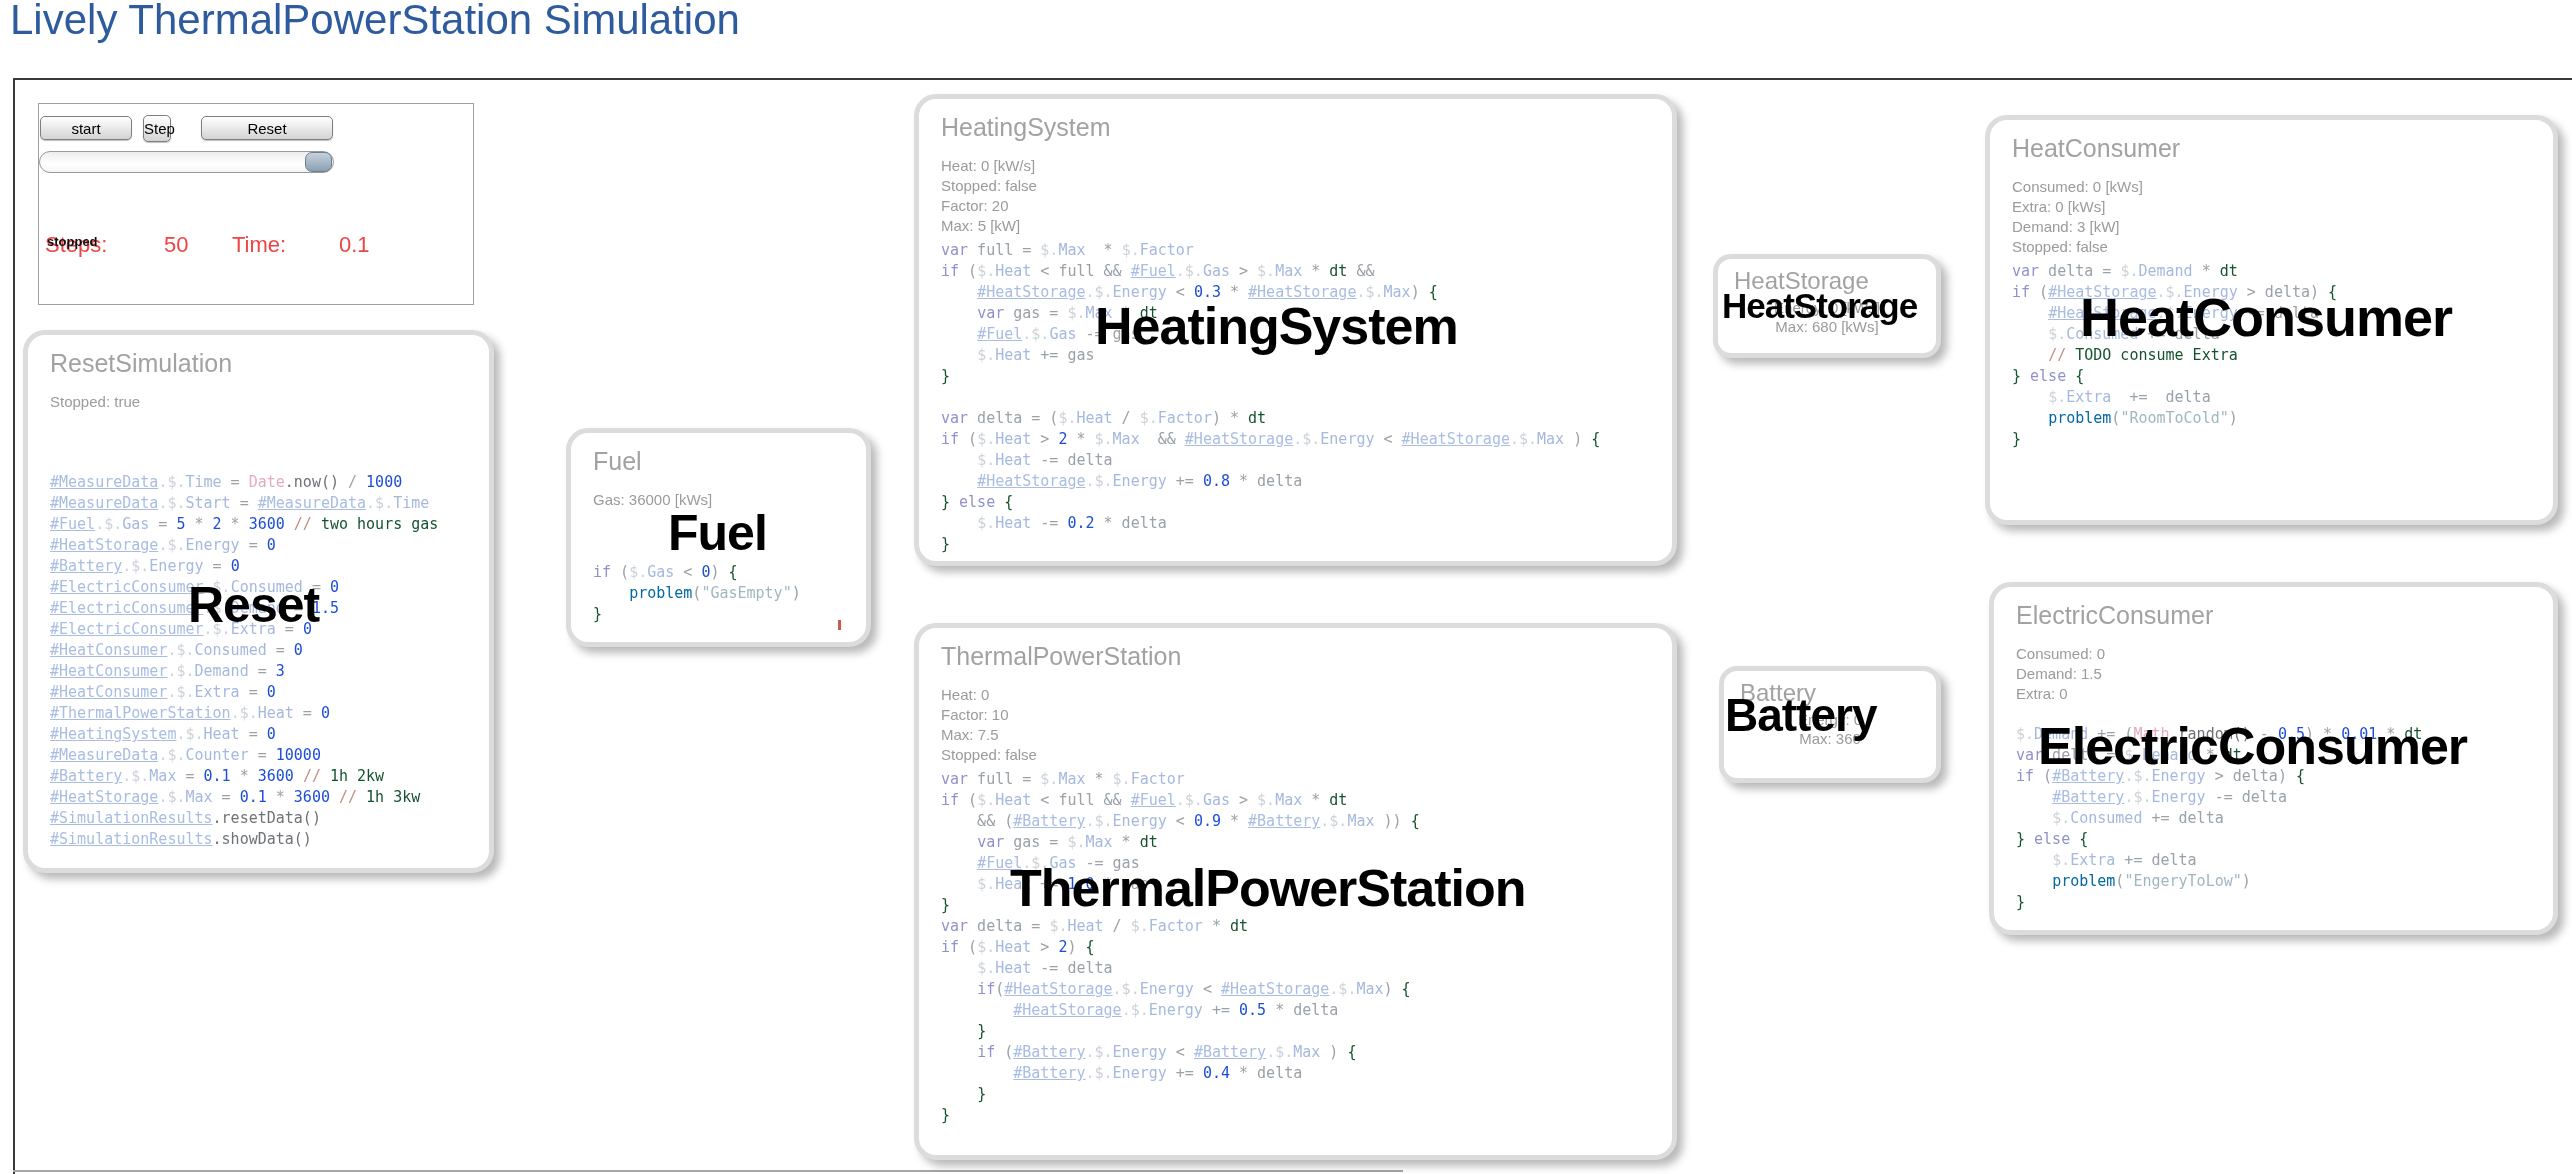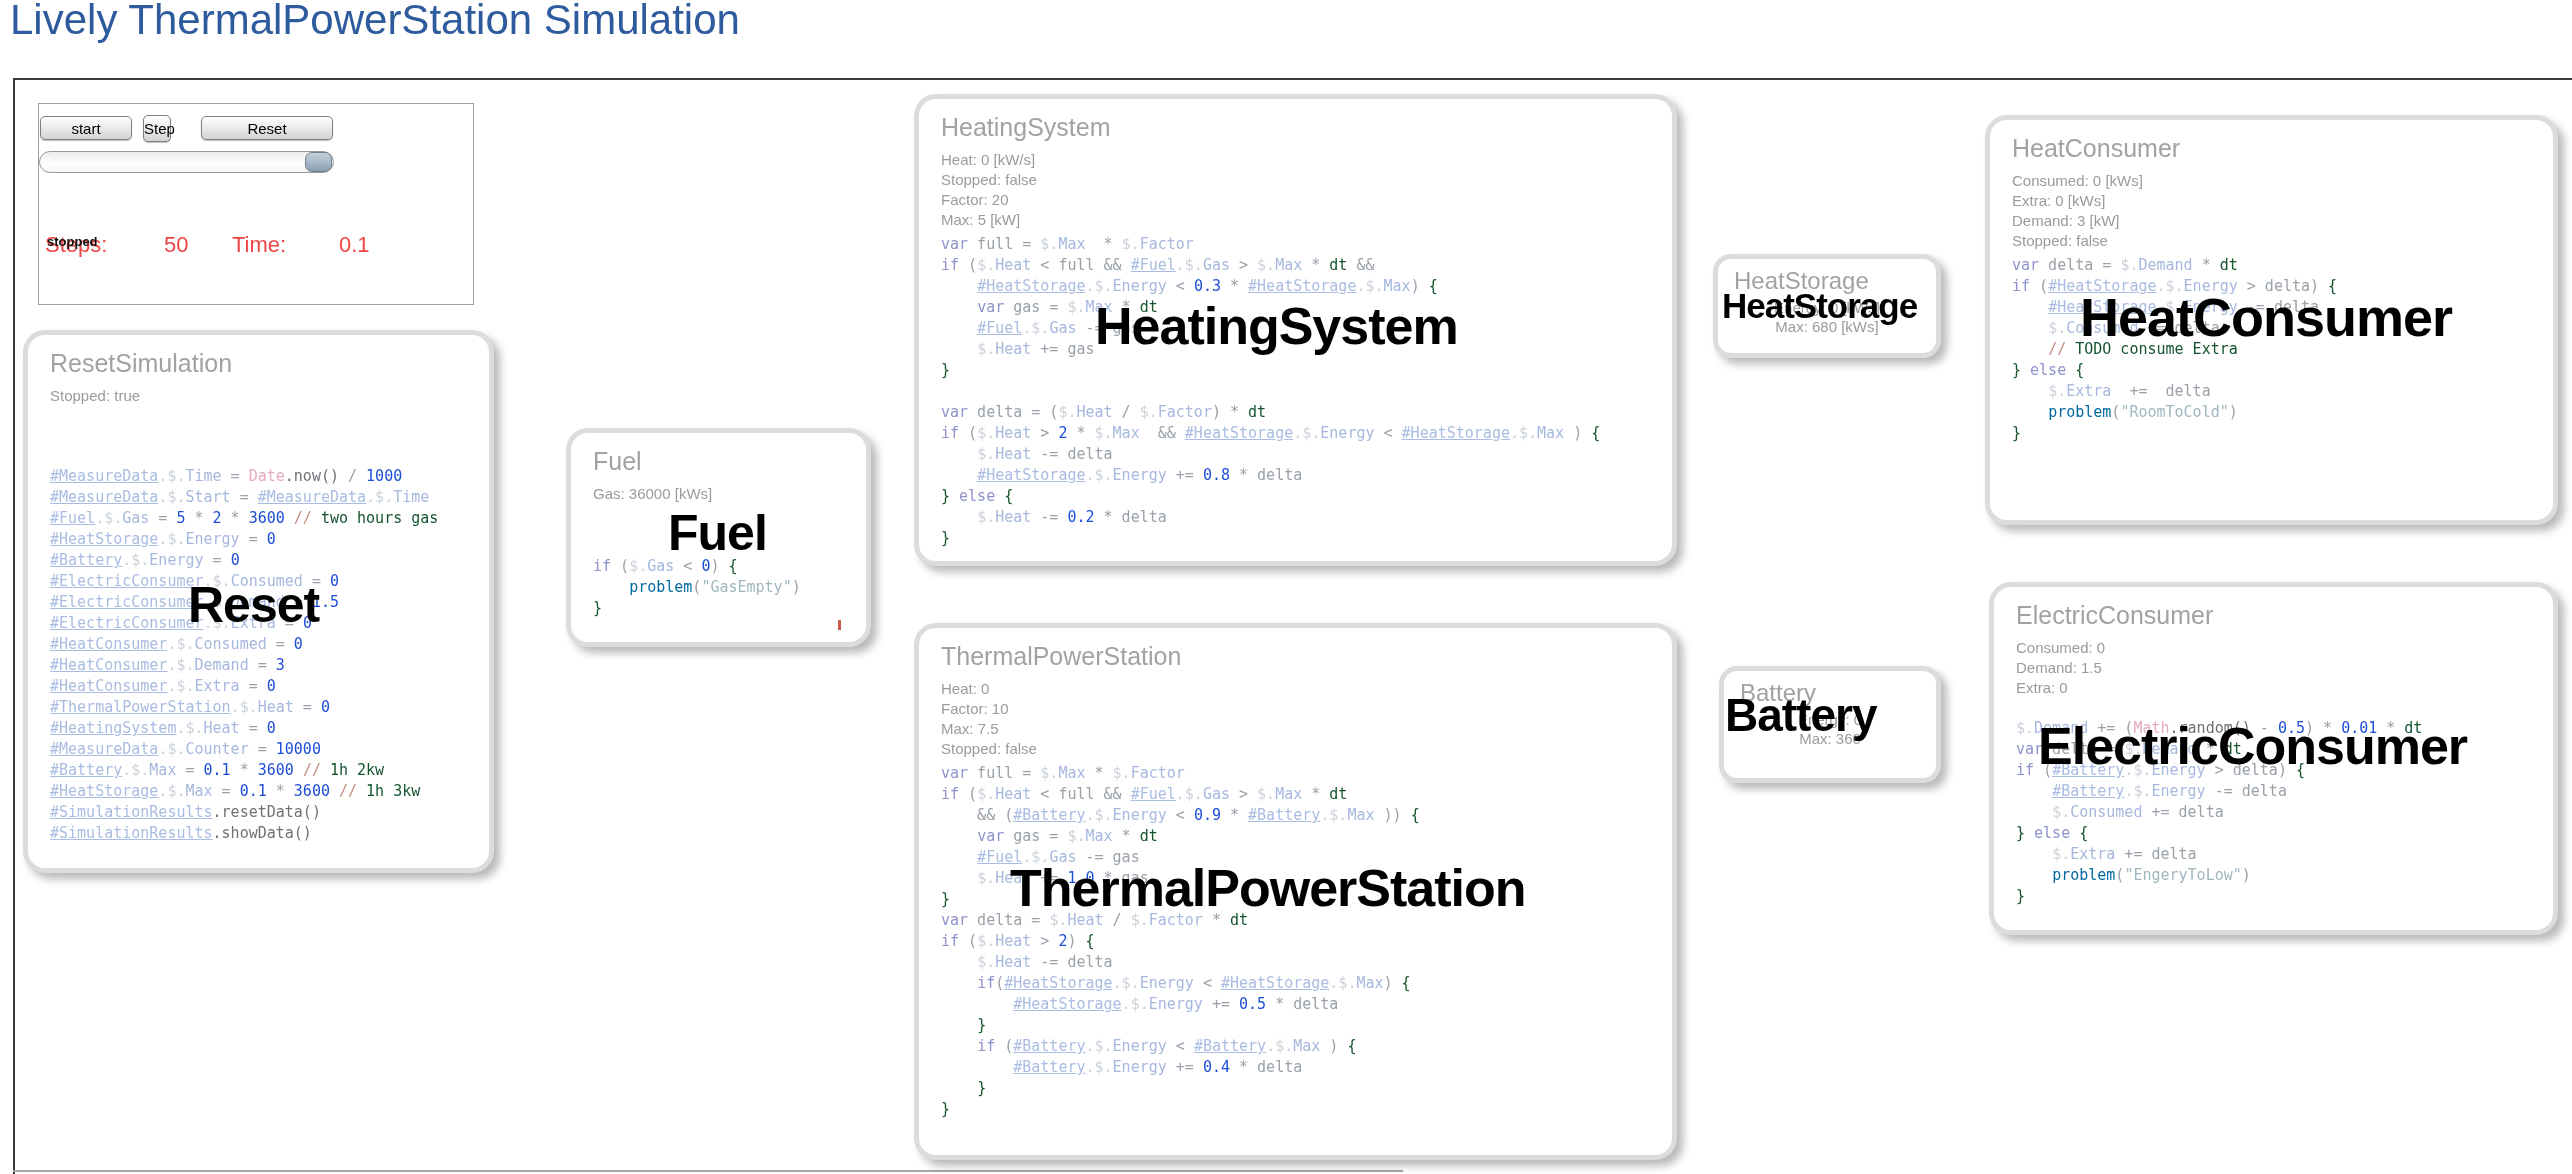--- a/index.html
+++ b/index.html
@@ -44,21 +44,21 @@
   .status-text{position:absolute;left:8px;top:130px;font-size:13px;font-weight:600;color:#111;}
   
   .panel{
     position:absolute;background:#fff;box-sizing:border-box;
     border:5px solid #dcdcdc;border-radius:22px;
     box-shadow:6px 6px 9px rgba(0,0,0,0.28);
     padding:14px 22px;overflow:hidden;
   }
   .panel.small{padding:8px 16px;border-radius:18px;}
   .p-title{font-size:25px;line-height:29px;color:#a2a2a2;white-space:nowrap;}
-  .p-stats{margin-top:8px;}
+  .p-stats{margin-top:14px;}
   .p-stats .stat{font-size:15px;line-height:20px;color:#9b9b9b;white-space:nowrap;}
   .panel.small .p-title{font-size:24px;line-height:27px;}
   .panel.small .p-stats{margin-top:4px;text-align:center;}
   .panel.small .p-stats .stat{line-height:19px;}
   .code{
     font-family:"DejaVu Sans Mono", monospace;font-size:15px;line-height:21px;
     white-space:pre;color:#9aa1a9;
   }
   .code .cl{height:21px;}
   

